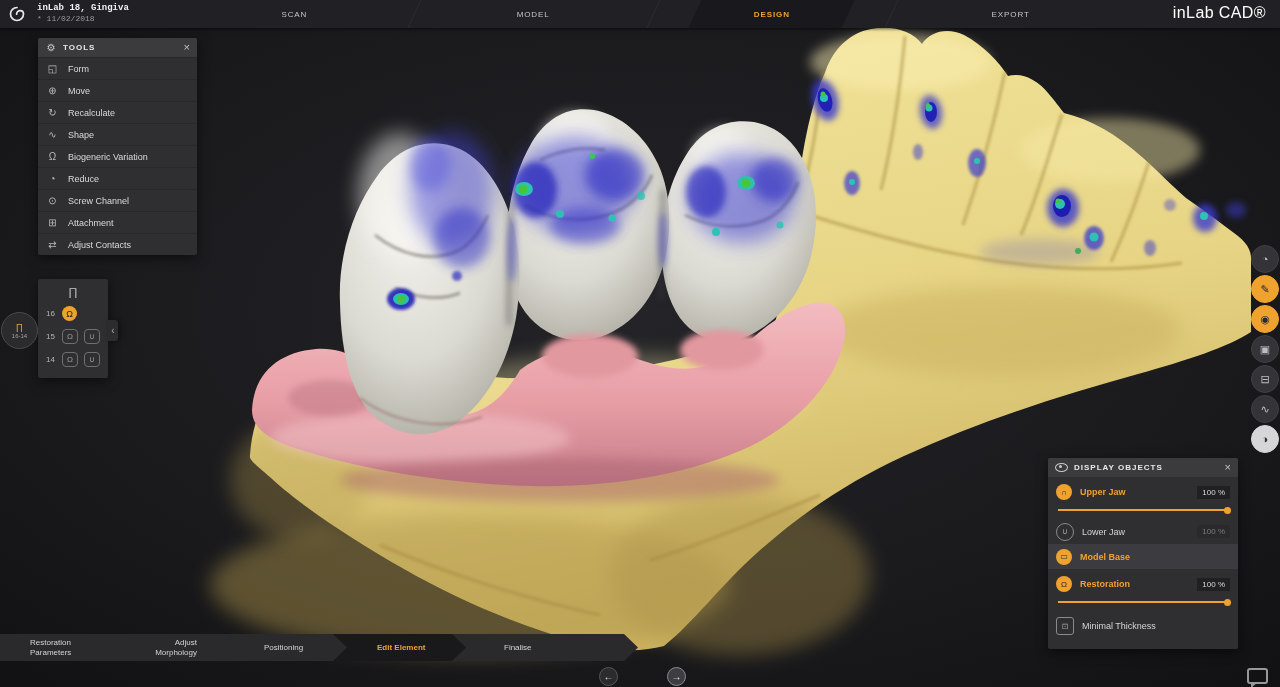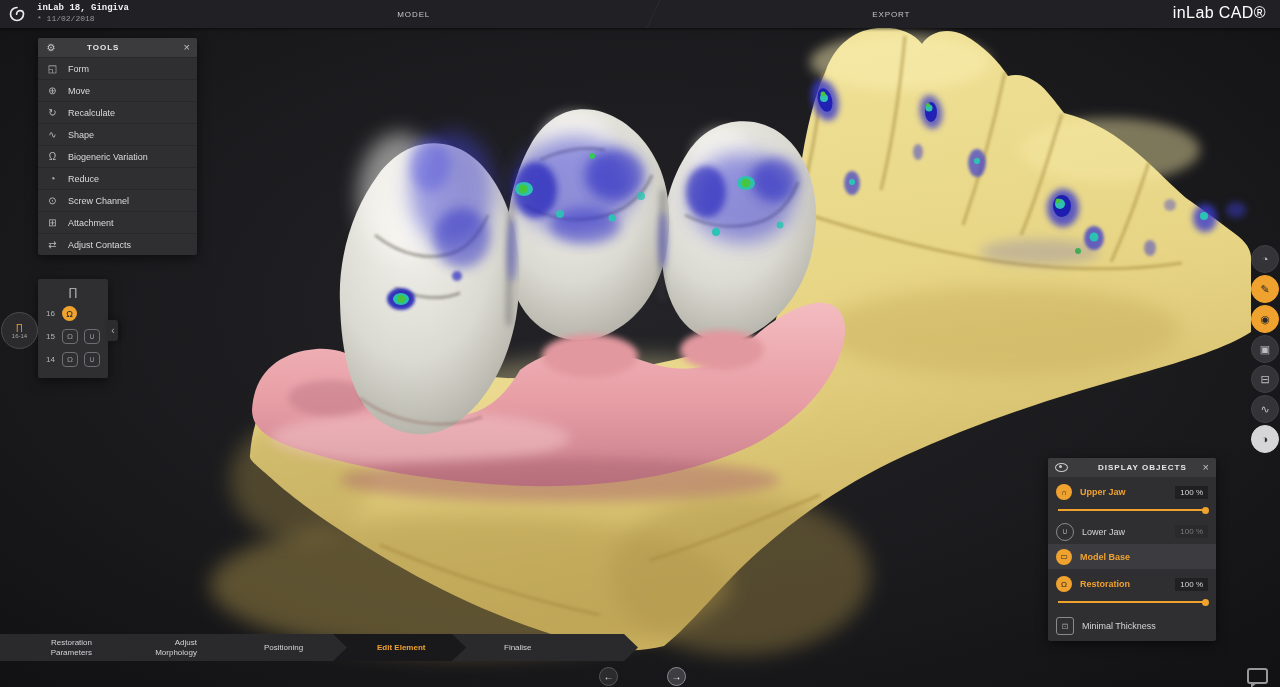--- a/index.html
+++ b/index.html
@@ -18,21 +18,21 @@
   .topnav-item + .topnav-item::before{content:'';position:absolute;left:0;top:0;height:28px;width:1px;
                background:#2c2c31;transform:skewX(-25deg);}
   .topnav-item.active{color:#f0a22e;font-weight:bold;}
   .topnav-item.active::after{content:'';position:absolute;left:18%;right:18%;top:0;bottom:0;
                background:#19191d;transform:skewX(-25deg);z-index:-1;}
   .brand{position:absolute;right:14px;top:4px;font-size:16px;color:#fff;letter-spacing:.4px;}
   
   .panel{position:absolute;background:#2f2f31;border-radius:2px;box-shadow:0 3px 12px rgba(0,0,0,.55);z-index:40;}
   .panel-header{height:19px;background:#3b3b3e;display:flex;align-items:center;gap:6px;padding:0 7px;
                 border-radius:2px 2px 0 0;}
-  .panel-title{flex:1;font-size:8px;font-weight:bold;letter-spacing:1px;color:#e8e8ea;margin-left:24px;}
+  .panel-title{flex:1;font-size:8px;font-weight:bold;letter-spacing:1px;color:#e8e8ea;}
   .panel-ic{font-size:10px;color:#c9c9cb;width:12px;text-align:center;}
   .close-x{font-size:11px;color:#c2c2c4;cursor:pointer;line-height:1;}
   
   .tools-panel{left:38px;top:38px;width:159px;}
   .tool-row{height:21px;display:flex;align-items:center;gap:9px;padding:0 8px;border-top:1px solid #28282b;cursor:pointer;}
   .tool-ic{width:13px;text-align:center;font-size:10px;color:#b9b9bc;}
   .tool-label{font-size:9px;color:#dadadd;}
   
   .tooth-panel{left:38px;top:279px;width:70px;padding:5px 0 7px;}
   .bridge-row{text-align:center;font-size:11px;color:#c8c8ca;padding:2px 0 4px;}
@@ -50,21 +50,21 @@
              justify-content:center;cursor:pointer;}
   .edge-badge .g{font-size:9px;color:#f0a22e;line-height:1;}
   .edge-badge .t{font-size:6px;color:#a4a4a7;margin-top:1px;}
   
   .side-toolbar{position:absolute;left:1251px;top:245px;display:flex;flex-direction:column;gap:2px;z-index:40;}
   .sbtn{width:26px;height:26px;border-radius:50%;background:#343438;border:1px solid #404044;color:#bdbdc0;
         display:flex;align-items:center;justify-content:center;font-size:11px;cursor:pointer;}
   .sbtn.accent{background:#f0a22e;border-color:#f0a22e;color:#2b2b2b;}
   .sbtn.light{background:#d6d6d8;border-color:#d6d6d8;color:#333;}
   
-  .display-panel{left:1048px;top:458px;width:168px;padding-bottom:0;}
+  .display-panel{left:1048px;top:458px;width:190px;padding-bottom:8px;}
   .eye{width:11px;height:7px;border:1px solid #c9c9cb;border-radius:50%;position:relative;}
   .eye::after{content:'';position:absolute;width:3px;height:3px;background:#c9c9cb;border-radius:50%;top:1px;left:3px;}
   .drow{display:flex;align-items:center;gap:8px;padding:0 8px;height:25px;cursor:pointer;}
   .drow.tall{height:30px;}
   .drow.selected{background:#3c3c40;}
   .dicon{width:16px;height:16px;border-radius:50%;display:flex;align-items:center;justify-content:center;
          font-size:8px;flex:0 0 auto;}
   .dicon.accent{background:#f0a22e;color:#2a2a2a;}
   .dicon.ghost{border:1px solid #8a8a8d;color:#a5a5a8;}
   .dicon.square{border-radius:3px;border:1px solid #8a8a8d;color:#a5a5a8;}
@@ -77,21 +77,21 @@
   .track{height:2px;background:#5a5a5d;position:relative;}
   .fill{position:absolute;left:0;top:0;bottom:0;width:100%;background:#f0a22e;}
   .knob{position:absolute;right:-3px;top:-2.5px;width:7px;height:7px;border-radius:50%;background:#f0a22e;}
   
   .steps{position:absolute;left:0;top:634px;height:27px;z-index:40;}
   .step{position:absolute;top:0;height:27px;background:#2a2a2d;color:#d4d4d7;display:flex;align-items:center;
         font-size:8px;line-height:1.2;cursor:pointer;}
   .step .lab{display:block;}
   .step.active{background:#19191c;color:#f0a22e;font-weight:bold;}
   .s1{left:0;width:126px;clip-path:polygon(0 0,calc(100% - 14px) 0,100% 50%,calc(100% - 14px) 100%,0 100%);padding-left:30px;}
-  .s1 .lab{width:62px;text-align:right;}
+  .s1 .lab{width:62px;}
   .s2{left:113px;width:128px;clip-path:polygon(0 0,calc(100% - 14px) 0,100% 50%,calc(100% - 14px) 100%,0 100%,14px 50%);padding-left:28px;}
   .s2 .lab{width:56px;text-align:right;}
   .s3{left:228px;width:118px;clip-path:polygon(0 0,calc(100% - 14px) 0,100% 50%,calc(100% - 14px) 100%,0 100%,14px 50%);padding-left:36px;}
   .s4{left:333px;width:132px;clip-path:polygon(0 0,calc(100% - 14px) 0,100% 50%,calc(100% - 14px) 100%,0 100%,14px 50%);padding-left:44px;}
   .s5{left:452px;width:134px;clip-path:polygon(0 0,calc(100% - 14px) 0,100% 50%,calc(100% - 14px) 100%,0 100%,14px 50%);padding-left:52px;}
   
   .navbtn{position:absolute;width:17px;height:17px;border-radius:50%;display:flex;align-items:center;
           justify-content:center;font-size:10px;z-index:40;cursor:pointer;}
   .navbtn.prev{left:599px;top:667px;background:#2b2b2e;border:1px solid #56565a;color:#e2e2e4;}
   .navbtn.next{left:667px;top:667px;background:#3e3e42;border:1px solid #8c8c90;color:#fff;}
@@ -274,21 +274,27 @@
   <div class="topbar">
     <svg class="logo-swirl" viewBox="0 0 16 16">
       <path d="M8 1.5a6.5 6.5 0 1 0 6.5 6.5c0-2.2-1.6-3.4-3.3-3.4A3.6 3.6 0 0 0 7.6 8.2" stroke="#e9e9eb" stroke-width="1.7" fill="none" stroke-linecap="round"></path>
     </svg>
     <div class="case-block">
       <div class="case-name">inLab 18, Gingiva</div>
       <div class="case-date">* 11/02/2018</div>
     </div>
     <div class="topnav">
       <div class="topnav-item">
+          <span>SCAN</span>
+        </div>
+      <div class="topnav-item">
           <span>MODEL</span>
+        </div>
+      <div class="topnav-item active">
+          <span>DESIGN</span>
         </div>
       <div class="topnav-item">
           <span>EXPORT</span>
         </div>
     </div>
     <div class="brand">inLab CAD®</div>
   </div>
 
   <div class="panel tools-panel">
     <div class="panel-header">

